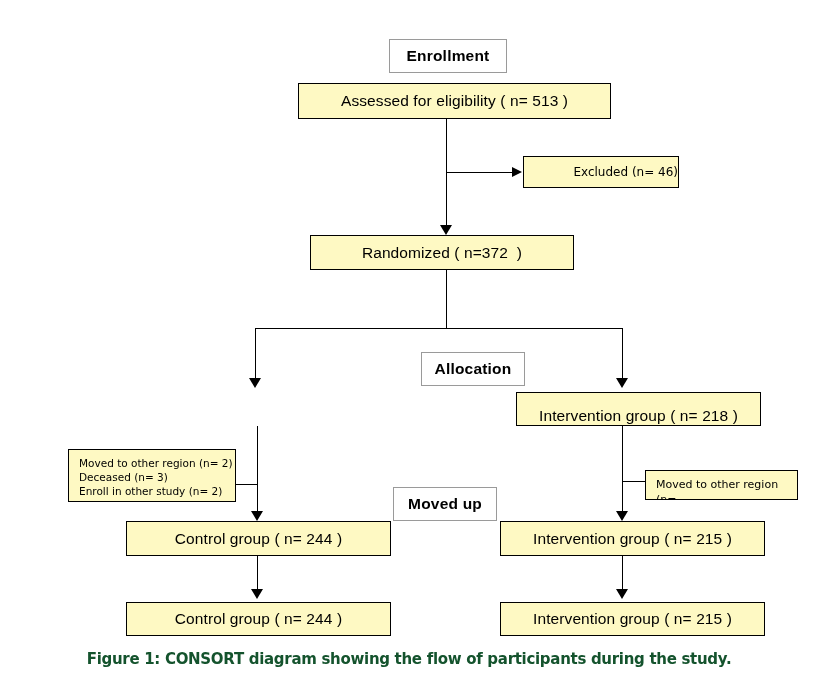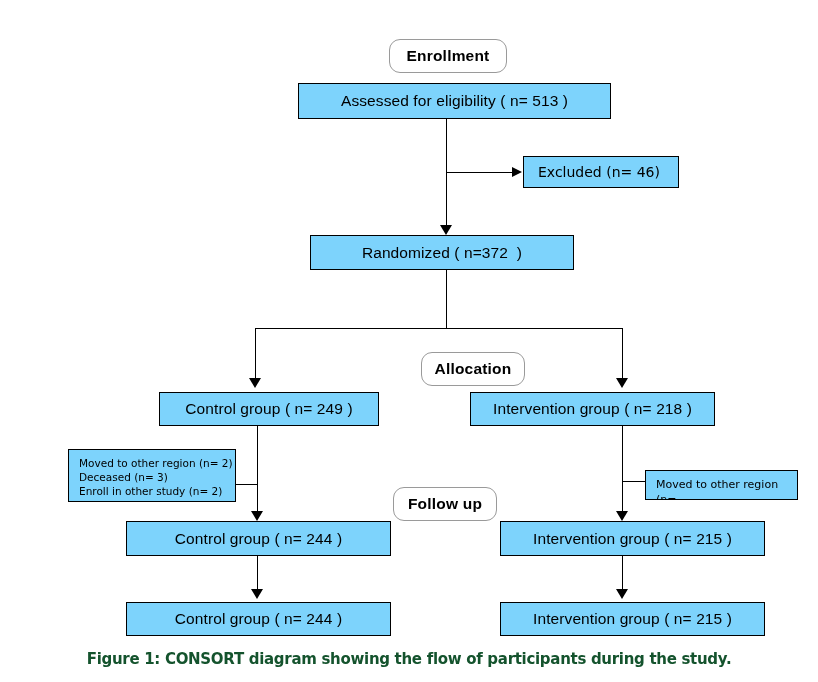--- a/index.html
+++ b/index.html
@@ -23,36 +23,36 @@
     height: 682px;
   }
 
   
   .node {
     position: absolute;
     box-sizing: border-box;
     display: flex;
     align-items: center;
     justify-content: center;
-    background: #7dd3fc;
+    background: #fef9c3;
   }
 
   
   .box {
     border: 1.6px solid #000000;
     font-size: 15.5px;
     line-height: 1.15;
     letter-spacing: .1px;
     white-space: pre;
   }
 
   
   .pill {
     border: 1.4px solid #9a9a9a;
-    border-radius: 11px;
+    border-radius: 0;
     font-weight: bold;
     font-size: 15.5px;
     letter-spacing: .2px;
     background: #ffffff;
     z-index: 6;
   }
 
   
   .note {
     border: 1.4px solid #000000;
@@ -68,23 +68,23 @@
     z-index: 5;
   }
   .note.single {
     padding-top: 7px;
     font-size: 11px;
   }
 
   .note-excluded {
     border: 1.6px solid #000000;
     font-family: "DejaVu Sans", sans-serif;
-    font-size: 14px;
-    justify-content: flex-start;
-    padding-left: 14px;
+    font-size: 12px;
+    justify-content: flex-end;
+    padding-left: 22px;
     white-space: pre;
   }
 
   
   .vline {
     position: absolute;
     width: 0;
     border-left: 1.6px solid #000000;
   }
   .hline {
@@ -158,24 +158,21 @@
   <div class="hline" style="left:255px; top:328px; width:368px;"></div>
   <div class="vline" style="left:255px; top:328px; height:52px;"></div>
   <div class="vline" style="left:622px; top:328px; height:52px;"></div>
   <div class="arrow-down" style="left:249px; top:378px;"></div>
   <div class="arrow-down" style="left:616px; top:378px;"></div>
 
   <div class="node pill" style="left:385px; top:352px; width:104px; height:34px;margin-left:36px;">
     <span>Allocation</span>
   </div>
 
-  <div class="node box" style="left:159px; top:392px; width:220px; height:34px;">
-    <span>Control group ( n= 249 )</span>
-  </div>
-  <div class="node box" style="left:470px; top:392px; width:245px; height:34px;">
+  <div class="node box" style="left:516px; top:392px; width:245px; height:34px;align-items:flex-end;">
     <span>Intervention group ( n= 218 )</span>
   </div>
 
   <div class="vline" style="left:257px; top:426px; height:90px;"></div>
   <div class="arrow-down" style="left:251px; top:511px;"></div>
   <div class="hline thin" style="left:236px; top:484px; width:22px;"></div>
 
   <div class="node note" style="left:68px; top:449px; width:168px; height:53px;">
     <span>Moved to other region (n= 2)
 Deceased (n= 3)
@@ -185,21 +182,21 @@
   <div class="vline" style="left:622px; top:426px; height:90px;"></div>
   <div class="arrow-down" style="left:616px; top:511px;"></div>
   <div class="hline thin" style="left:622px; top:481px; width:24px;"></div>
 
   <div class="node note single" style="left:645px; top:470px; width:153px; height:30px;">
     <span>Moved to other region (n=
 3)</span>
   </div>
 
   <div class="node pill" style="left:393px; top:487px; width:104px; height:34px;">
-    <span>Follow up</span>
+    <span>Moved up</span>
   </div>
 
   <div class="node box" style="left:126px; top:521px; width:265px; height:35px;">
     <span>Control group ( n= 244 )</span>
   </div>
   <div class="node box" style="left:500px; top:521px; width:265px; height:35px;">
     <span>Intervention group ( n= 215 )</span>
   </div>
 
   <div class="vline" style="left:257px; top:556px; height:38px;"></div>

